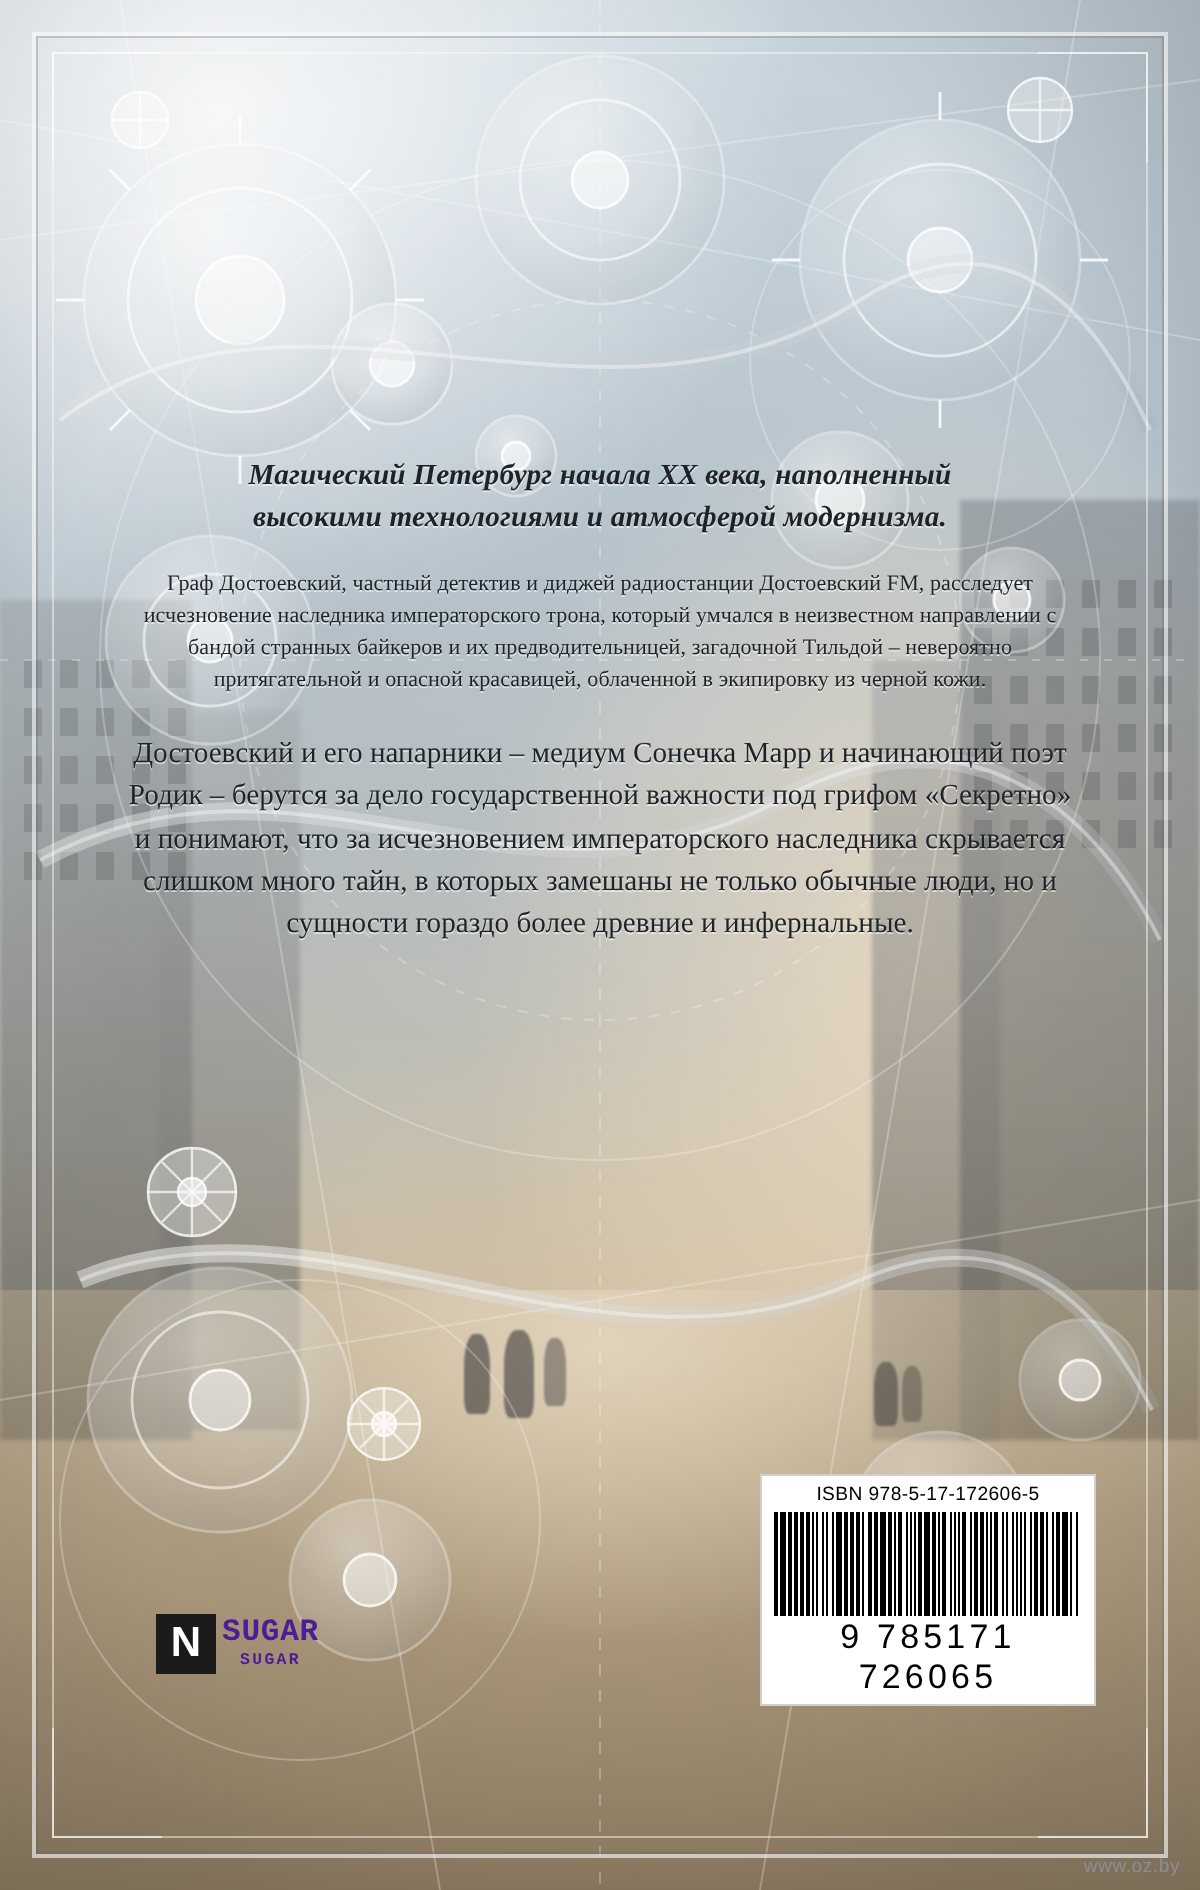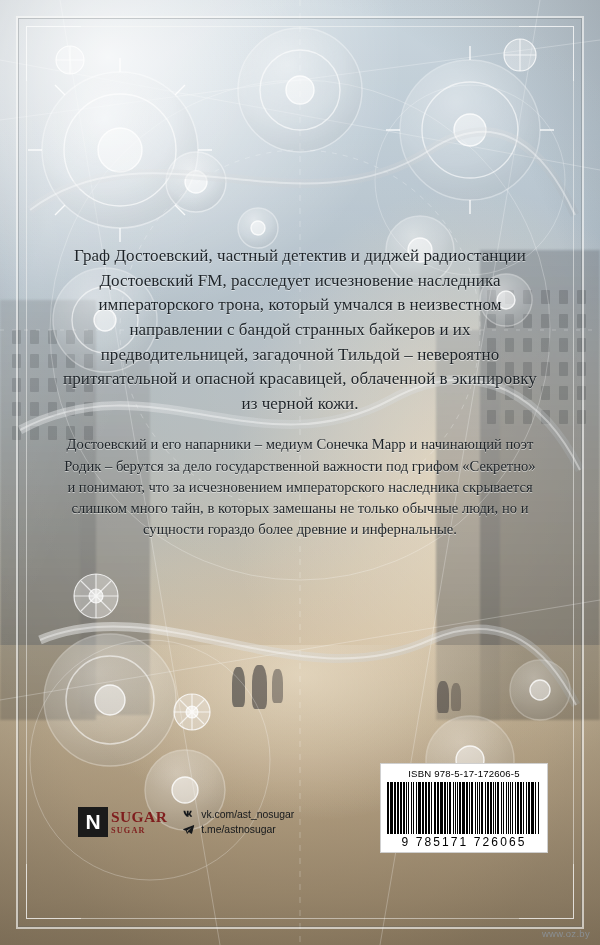--- a/index.html
+++ b/index.html
@@ -163,21 +163,21 @@
   .blurb p { margin: 0; }
   .para-1 {
     font-style: italic;
     font-size: 14.6px;
     line-height: 1.42;
     font-weight: 700;
     padding: 0 36px;
     letter-spacing: .1px;
   }
   .para-2 {
-    font-size: 17px;
+    font-size: 11px;
     line-height: 1.45;
     margin-top: 16px !important;
     text-align: center;
     letter-spacing: .05px;
   }
   .para-3 {
     font-size: 14.6px;
     line-height: 1.45;
     margin-top: 18px !important;
     padding: 0 6px;
@@ -203,26 +203,27 @@
     color: #fff;
     font-family: "Liberation Sans", sans-serif;
     font-weight: 700;
     font-size: 21px;
     display: flex;
     align-items: center;
     justify-content: center;
     letter-spacing: 0;
   }
   .logo-word {
-    font-family: Liberation Serif, serif;
+    font-family: Liberation Mono, monospace;
     font-weight: 700;
     font-size: 15.5px;
     line-height: 1;
-    color: #7f1d1d;
+    color: #4c1d95;
     letter-spacing: .4px;
+    text-align: center;
   }
   .logo-word small {
     display: block;
     font-size: 8.2px;
     letter-spacing: 1.2px;
     margin-top: 2px;
   }
   .socials {
     font-family: "Liberation Sans", sans-serif;
     font-size: 10.4px;
@@ -274,21 +275,21 @@
   .bars {
     height: 52px;
     display: flex;
     align-items: stretch;
     gap: 0;
   }
   .bars i { display: block; background: #000; }
   .bars i.sp { background: transparent; }
   .barcode-digits {
     font-family: "Liberation Sans", sans-serif;
-    font-size: 12px;
+    font-size: 17px;
     letter-spacing: 2.1px;
     text-align: center;
     color: #000;
     margin-top: 1px;
   }
 
   
   .watermark {
     position: absolute;
     right: 10px;
@@ -518,50 +519,33 @@
   <div class="sheen"></div>
 
   <div class="frame-outer"></div>
   <div class="frame-inner"></div>
   <div class="corner c-tl"></div>
   <div class="corner c-tr"></div>
   <div class="corner c-bl"></div>
   <div class="corner c-br"></div>
 
   <div class="blurb">
+    <p class="para-1">Магический Петербург начала XX века, наполненный высокими технологиями и атмосферой модернизма.</p>
     <p class="para-2">Граф Достоевский, частный детектив и диджей радиостанции Достоевский FM, расследует исчезновение наследника императорского трона, который умчался в неизвестном направлении с бандой странных байкеров и их предводительницей, загадочной Тильдой – невероятно притягательной и опасной красавицей, облаченной в экипировку из черной кожи.</p>
     <p class="para-3">Достоевский и его напарники – медиум Сонечка Марр и начинающий поэт Родик – берутся за дело государственной важности под грифом «Секретно» и понимают, что за исчезновением императорского наследника скрывается слишком много тайн, в которых замешаны не только обычные люди, но и сущности гораздо более древние и инфернальные.</p>
   </div>
 
   <div class="pub-block">
     <div class="logo">
       <div class="logo-n">N</div>
       <div class="logo-word">
         <span>SUGAR</span>
         <small>SUGAR</small>
       </div>
     </div>
-    <div class="socials">
-      <div class="soc-row">
-        <span class="ico-vk">
-          <svg width="14" height="14" viewBox="0 0 24 24" aria-hidden="true">
-            <path d="M2.5 6.5h3.2c.3 2.6 1.4 4.7 2.6 5.6V6.5h3v4.9c1-.6 1.9-2.4 2.3-4.9h3.1c-.3 2.3-1.3 4.2-2.6 5.3 1.5 1 2.7 2.6 3.4 4.7h-3.3c-.6-1.6-1.5-2.8-2.9-3.3v3.3H8.3c-3-1.9-5.2-5.4-5.8-10z" fill="#15181b"></path>
-          </svg>
-        </span>
-        <span>vk.com/ast_nosugar</span>
-      </div>
-      <div class="soc-row">
-        <span class="ico-tg">
-          <svg width="13" height="13" viewBox="0 0 24 24" aria-hidden="true">
-            <path d="M21 4L2.8 11.2c-.8.3-.8 1.4.1 1.6l4.3 1.3 1.6 4.9c.2.7 1.1.9 1.6.3l2.3-2.6 4.2 3.1c.6.4 1.4.1 1.6-.6L22.4 5c.2-.8-.6-1.4-1.4-1zM8.8 14.1l8.6-5.6-6.9 6.5-.2 3-1.5-3.9z" fill="#15181b"></path>
-          </svg>
-        </span>
-        <span>t.me/astnosugar</span>
-      </div>
-    </div>
   </div>
 
   <div class="barcode-box">
     <div class="isbn-line">ISBN 978-5-17-172606-5</div>
     <div class="bars">
         <i style="width:1.5px"></i>
         <i class="sp" style="width:1.5px"></i>
         <i style="width:1.5px"></i>
         <i style="width:1px"></i>
         <i class="sp" style="width:1.5px"></i>

